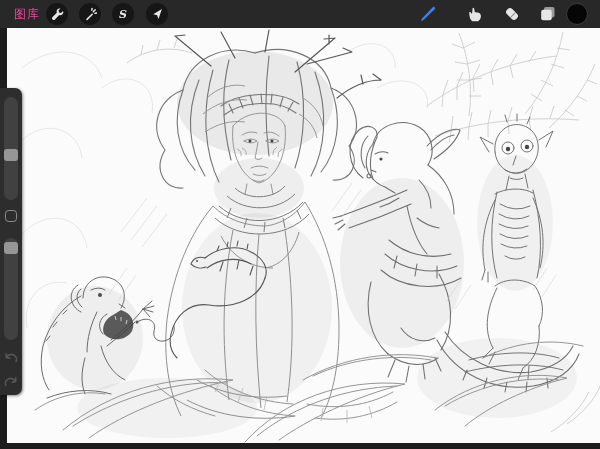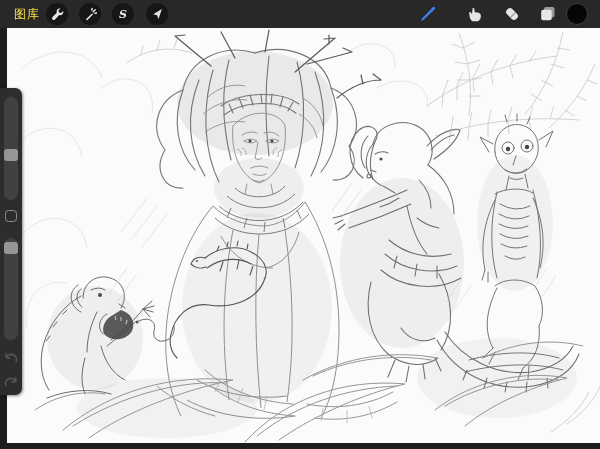--- a/index.html
+++ b/index.html
@@ -2,21 +2,21 @@
 <html><head>
 <meta charset="utf-8">
 <style>
   *{box-sizing:border-box;margin:0;padding:0}
   html,body{width:600px;height:449px;overflow:hidden}
   body{background:#141414;font-family:"DejaVu Sans","Liberation Sans",sans-serif}
   .stage{position:relative;width:600px;height:449px;background:#1d1d1d}
 
   
   .toolbar{position:absolute;top:0;left:0;width:600px;height:28px;background:#282828;z-index:5}
-  .gallery{position:absolute;left:14px;top:0;height:28px;line-height:28px;color:#fde047;
+  .gallery{position:absolute;left:14px;top:0;height:28px;line-height:28px;color:#ec4899;
            font-size:12px;letter-spacing:1px;background:none;border:0;cursor:pointer}
   .tb-circle{position:absolute;top:3px;width:22px;height:22px;border-radius:50%;background:#161616;
              border:0;display:flex;align-items:center;justify-content:center;cursor:pointer}
   .tb-icon{position:absolute;top:4px;width:20px;height:20px;background:none;border:0;
            display:flex;align-items:center;justify-content:center;cursor:pointer}
   .color-swatch{position:absolute;top:3px;left:566px;width:22px;height:22px;border-radius:50%;
                 background:#060606;border:1px solid #3c3c3c;cursor:pointer}
 
   
   .canvas{position:absolute;left:7px;top:28px;width:593px;height:415px;background:#fbfbfb;overflow:hidden}

